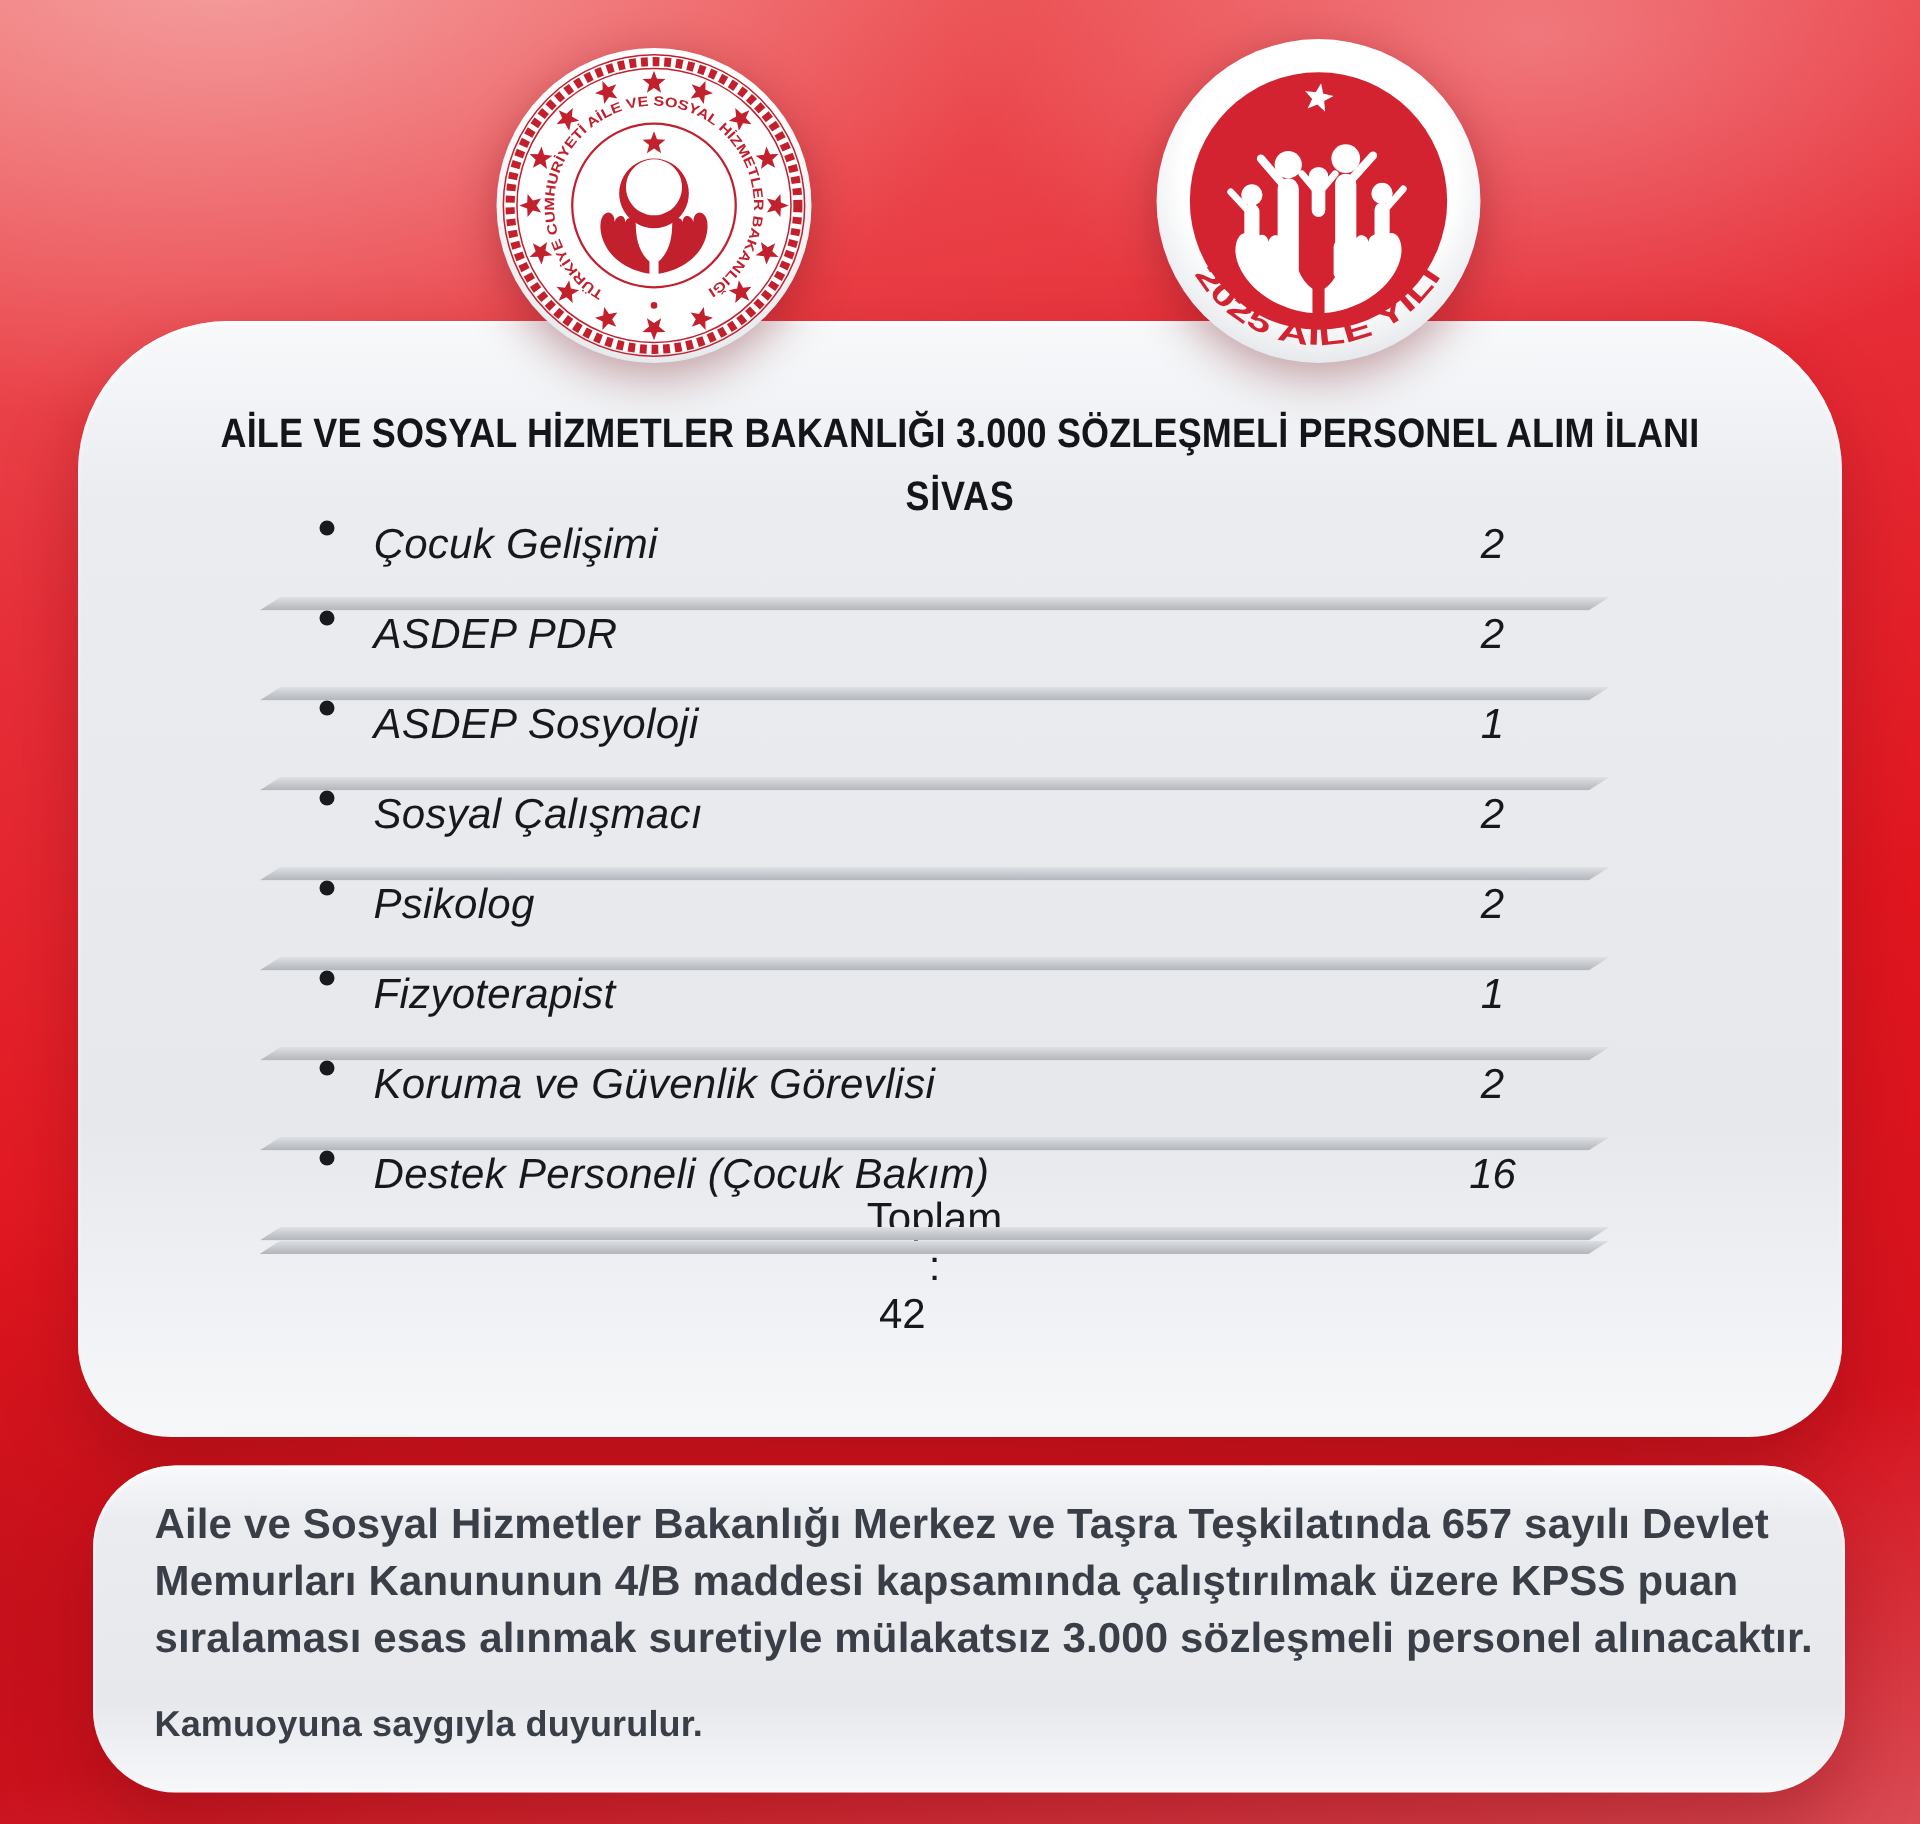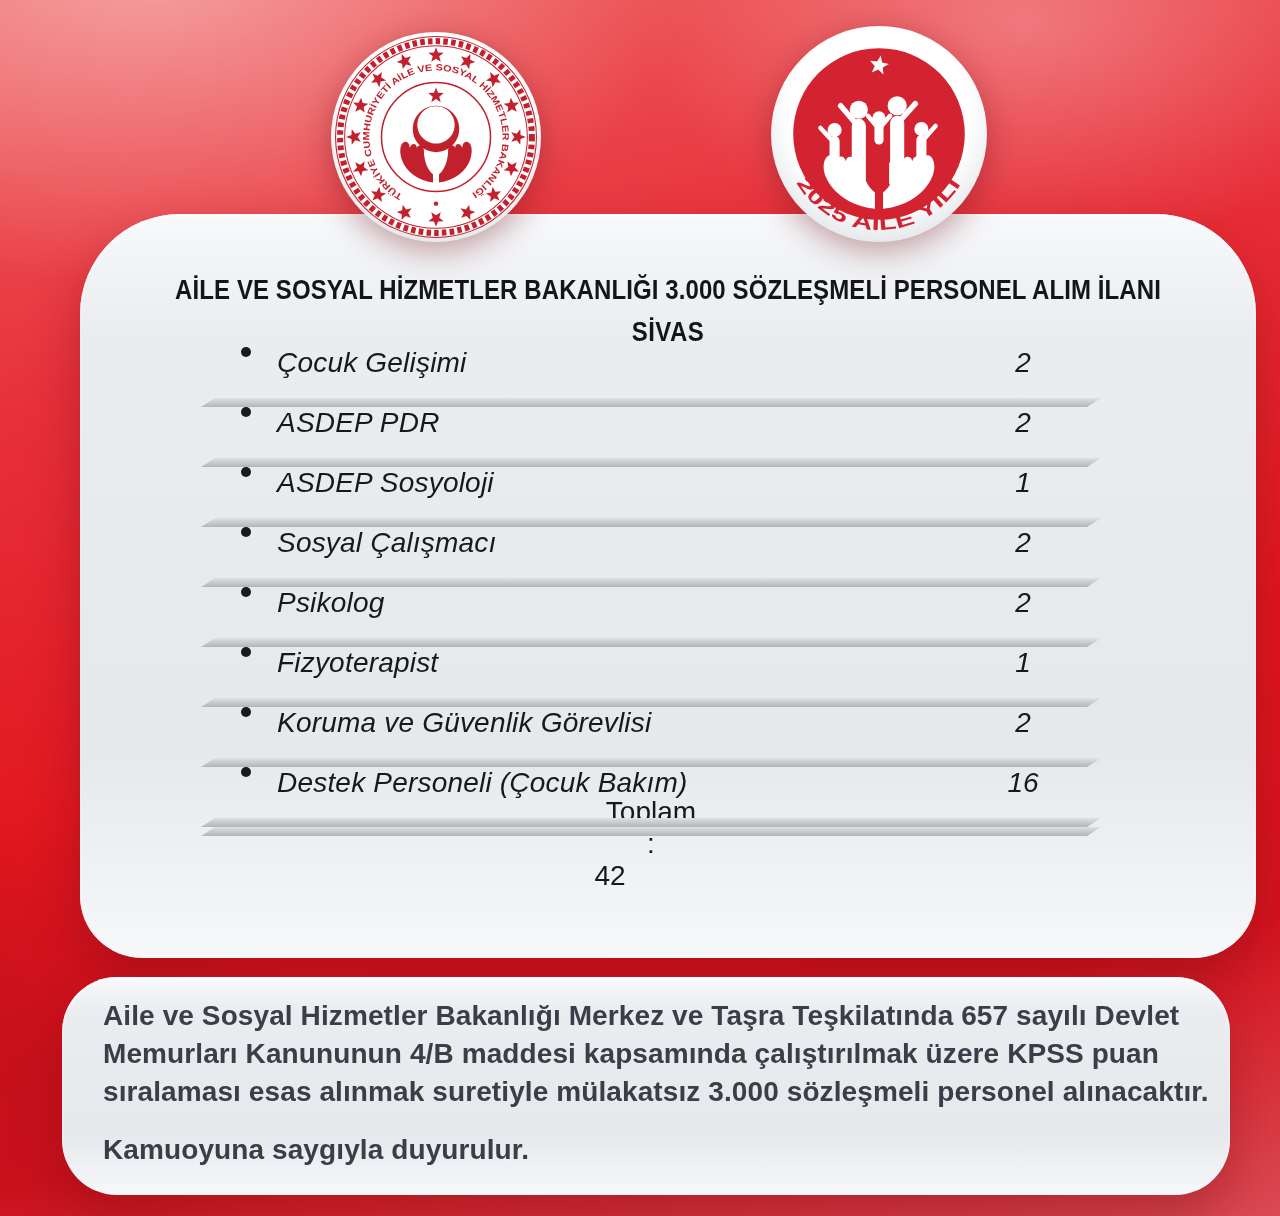--- a/index.html
+++ b/index.html
@@ -11,21 +11,21 @@
       radial-gradient(700px 420px at 80% 2%, rgba(255,255,255,.28), rgba(255,255,255,0) 55%),
       radial-gradient(700px 500px at -5% 88%, rgba(110,0,12,.22), rgba(110,0,12,0) 55%),
       linear-gradient(168deg,#ee5f5f 0%,#e7303a 28%,#e1161f 58%,#d5131e 80%,#da4b54 100%);
   }
   
   .card{
     position:absolute;
     background:linear-gradient(180deg,#f7f9fb 0%,#eaecf0 16%,#e6e8ec 72%,#f6f8fa 100%);
     box-shadow:0 24px 48px rgba(120,10,18,.38), inset 0 2px 3px rgba(255,255,255,.9);
   }
-  .main-card{left:52px;top:214px;width:1176px;height:744px;border-radius:100px 100px 62px 62px;margin-left:28px;}
+  .main-card{left:52px;top:214px;width:1176px;height:744px;border-radius:100px 100px 62px 62px;}
   .footer-card{left:62px;top:977px;width:1168px;height:218px;border-radius:55px;}
   
   .title{
     position:absolute;left:0;right:0;top:62px;text-align:center;
     font-size:24px;font-weight:bold;color:#14151a;white-space:nowrap;
     letter-spacing:.1px;transform:scale(1,1.14);
   }
   .subtitle{
     position:absolute;left:0;right:0;top:104px;text-align:center;
     font-size:24px;font-weight:bold;color:#14151a;letter-spacing:.5px;transform:scale(1,1.14);
@@ -36,25 +36,25 @@
   .pos-label{flex:1;font-size:28px;color:#17181c;letter-spacing:.2px;}
   .pos-count{width:70px;margin-right:43px;text-align:center;font-size:28px;color:#17181c;flex:0 0 auto;}
   .divider{
     height:9px;width:900px;
     background:linear-gradient(180deg,#dfe1e4 0%,#c9ccd0 45%,#b2b5bb 100%);
     clip-path:polygon(14px 0, 100% 0, calc(100% - 14px) 100%, 0 100%);
   }
   .total-row{display:flex;align-items:center;justify-content:flex-end;height:56px;flex-direction:column;}
   .total-label{font-size:28px;color:#17181c;}
   .total-colon{font-size:28px;color:#17181c;margin:0 24px;}
-  .total-value{width:70px;margin-right:43px;text-align:left;font-size:28px;color:#17181c;}
+  .total-value{width:70px;margin-right:43px;text-align:center;font-size:28px;color:#17181c;}
   
   .footer-text{position:absolute;left:41px;right:36px;top:20px;color:#3a3e47;font-weight:bold;}
   .footer-line{font-size:28px;line-height:38px;white-space:nowrap;letter-spacing:.1px;}
-  .footer-closing{font-size:28px;line-height:38px;margin-top:20px;white-space:nowrap;letter-spacing:.1px;}
+  .footer-closing{font-size:24px;line-height:38px;margin-top:20px;white-space:nowrap;letter-spacing:.1px;}
   
   .logo{position:absolute;filter:drop-shadow(0 8px 16px rgba(110,10,18,.40));z-index:5;}
   .logo-ministry{left:330px;top:31px;width:212px;height:212px;}
   .logo-year{left:770px;top:25px;width:218px;height:218px;}
 </style>
 </head>
 <body>
 
 <div class="stage">
 

